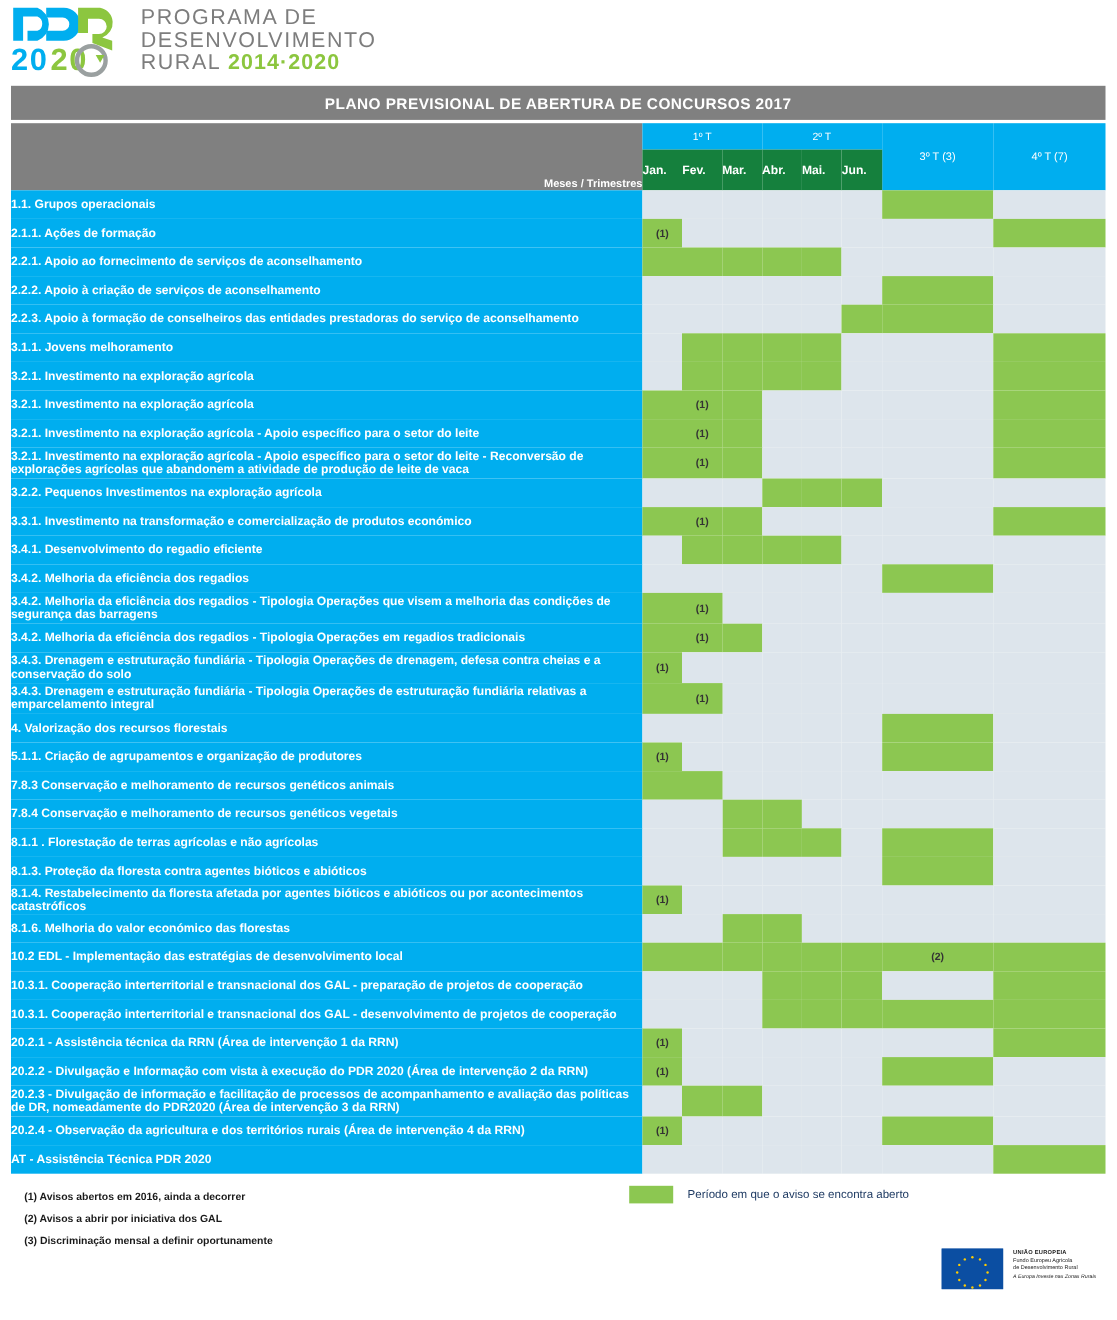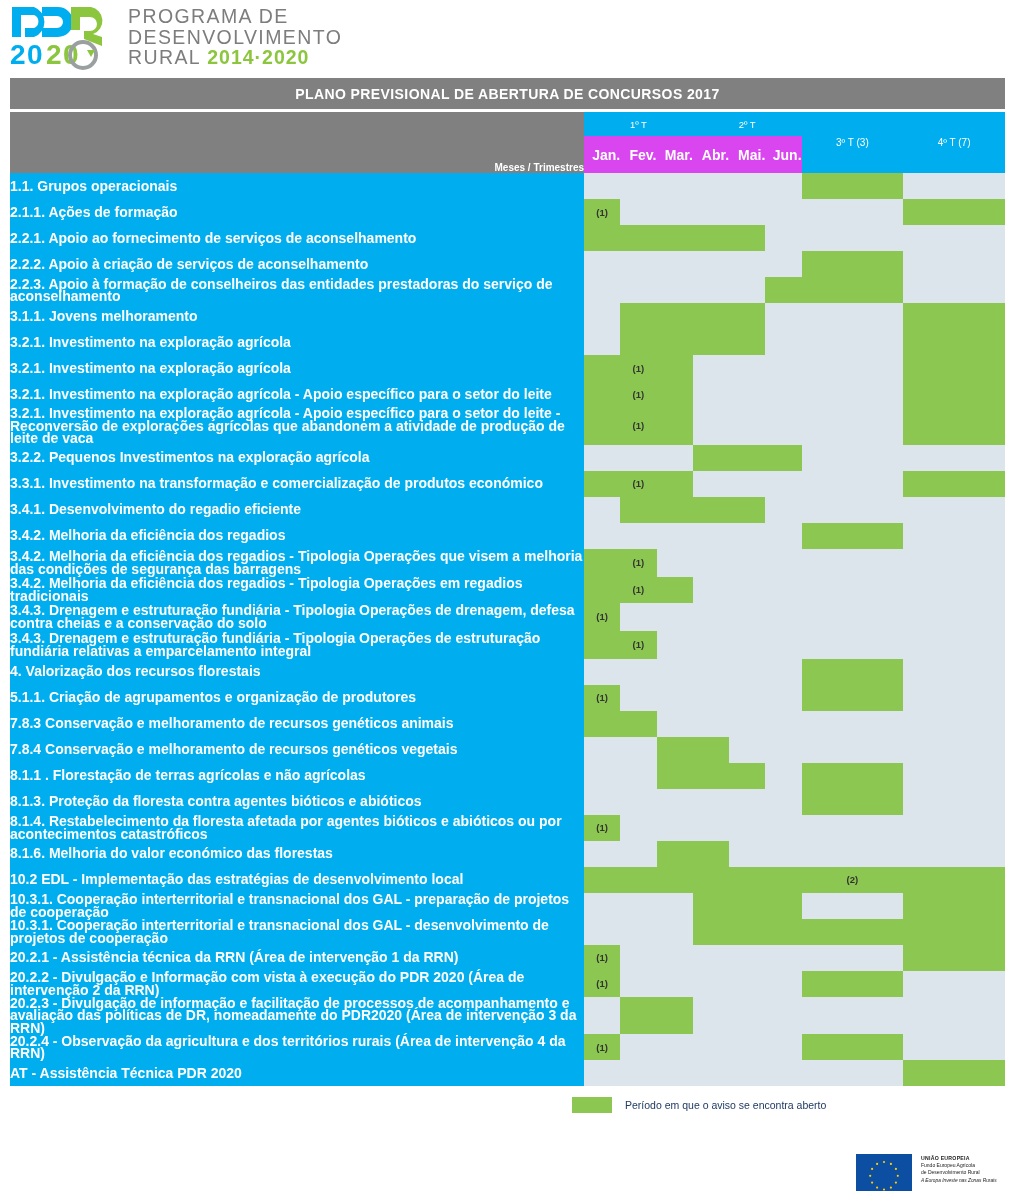--- a/index.html
+++ b/index.html
@@ -45,35 +45,35 @@
   .hd-label {
     background:#808080; color:#ffffff; font-size:10px; font-weight:700;
     text-align:right; vertical-align:bottom; padding:0 6px 10px 0; height:61px;margin-left:35px;
   }
   .hd-tri {
     background:#00AEEF; color:#fff; font-size:9.5px; font-weight:400;
     text-align:center; height:24px; border-right:1px solid #ffffff;
     border-bottom:1px solid #ffffff;
   }
   .hd-month {
-    background:#d946ef; color:#fff; font-size:14px; font-weight:700;
-    text-align:right; height:37px; border-right:1px solid #ffffff;
+    background:#15803d; color:#fff; font-size:11px; font-weight:700;
+    text-align:left; height:37px; border-right:1px solid #ffffff;
   }
   .hd-quart {
     background:#00AEEF; color:#fff; font-size:10px; font-weight:400;
     text-align:center; height:61px; border-right:1px solid #ffffff;
   }
   .hd-quart.last, .hd-tri.last, .hd-month.last { border-right:0; }
 
   
   #plan tbody tr { }
   #plan tbody td { padding:0; border:0; }
   td.rlabel {
     background:#00AEEF; color:#ffffff;
-    font-size:14px; font-weight:700;
+    font-size:11px; font-weight:700;
     padding:2px 4px 2px 10px;
     line-height:12.5px;
     border-bottom:2px solid #ffffff;
     vertical-align:middle;
   }
   td.cell {
     background:#dde5ec;
     border-right:1px solid #ffffff;
     border-bottom:2px solid #ffffff;
     text-align:center;
@@ -541,20 +541,25 @@
           <td class="cell"></td>
           <td class="cell"></td>
           <td class="cell"></td>
           <td class="cell on last"></td>
         </tr>
       </tbody>
 </table>
 </div>
 
 <div id="footer">
+  <div id="notes">
+    <div class="note">(1) Avisos abertos em 2016, ainda a decorrer</div>
+    <div class="note">(2) Avisos a abrir por iniciativa dos GAL</div>
+    <div class="note">(3) Discriminação mensal a definir oportunamente</div>
+  </div>
 
   <div id="legend">
     <div id="legend-swatch"></div>
     <div id="legend-text">Período em que o aviso se encontra aberto</div>
   </div>
 
 
   <div id="eu-logo">
     <div id="eu-flag">
       <svg width="56" height="37" viewBox="0 0 56 37" aria-hidden="true">

